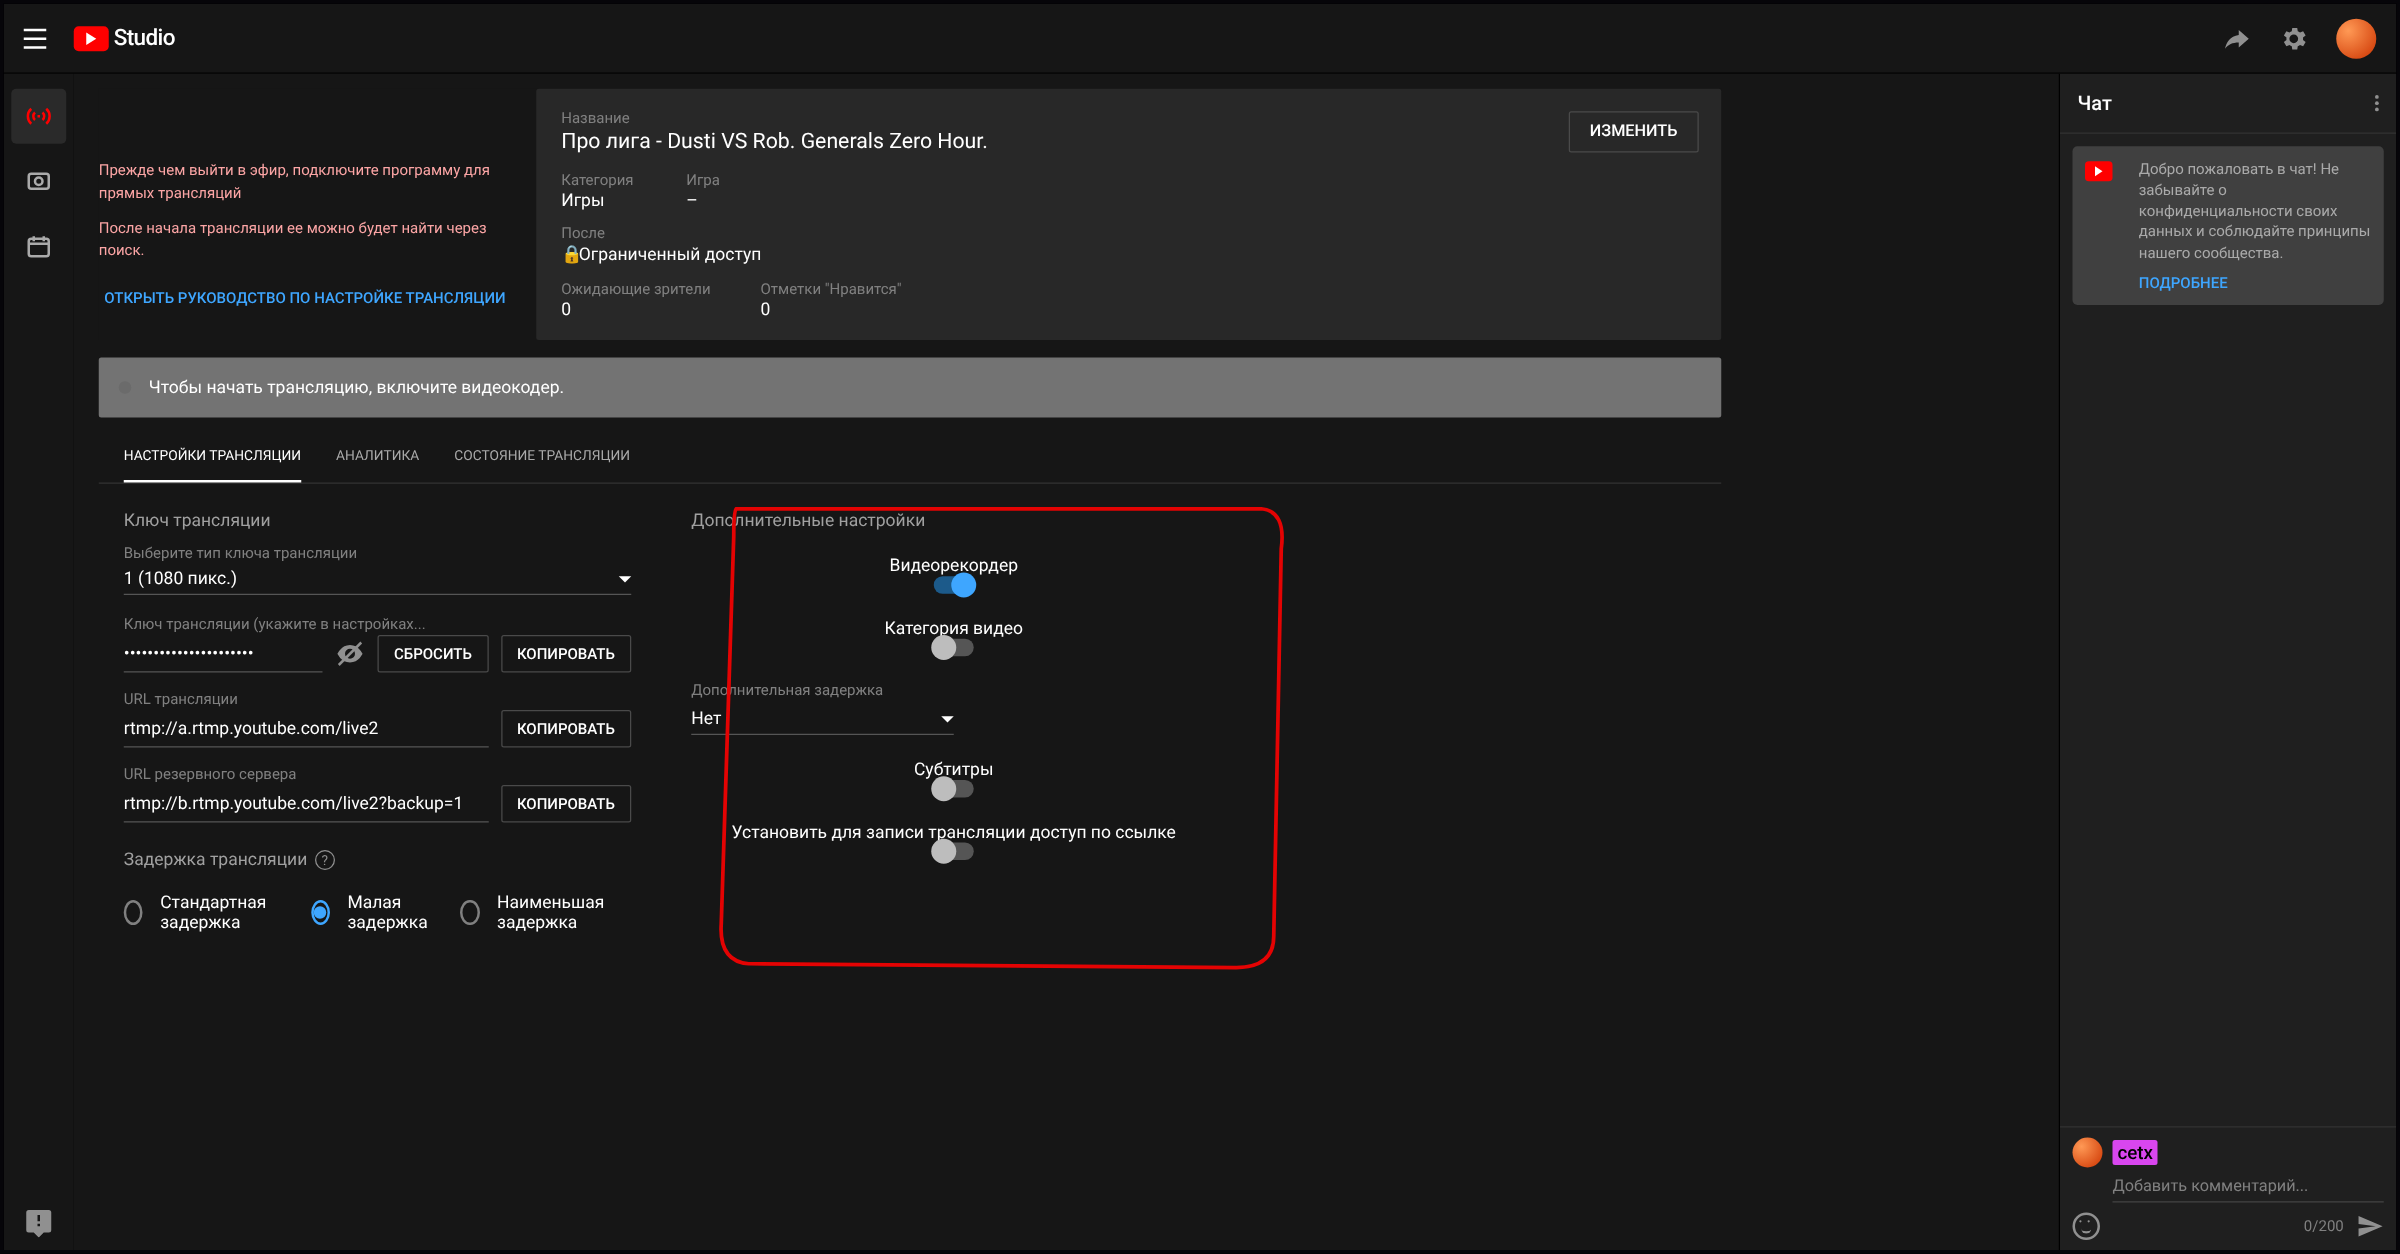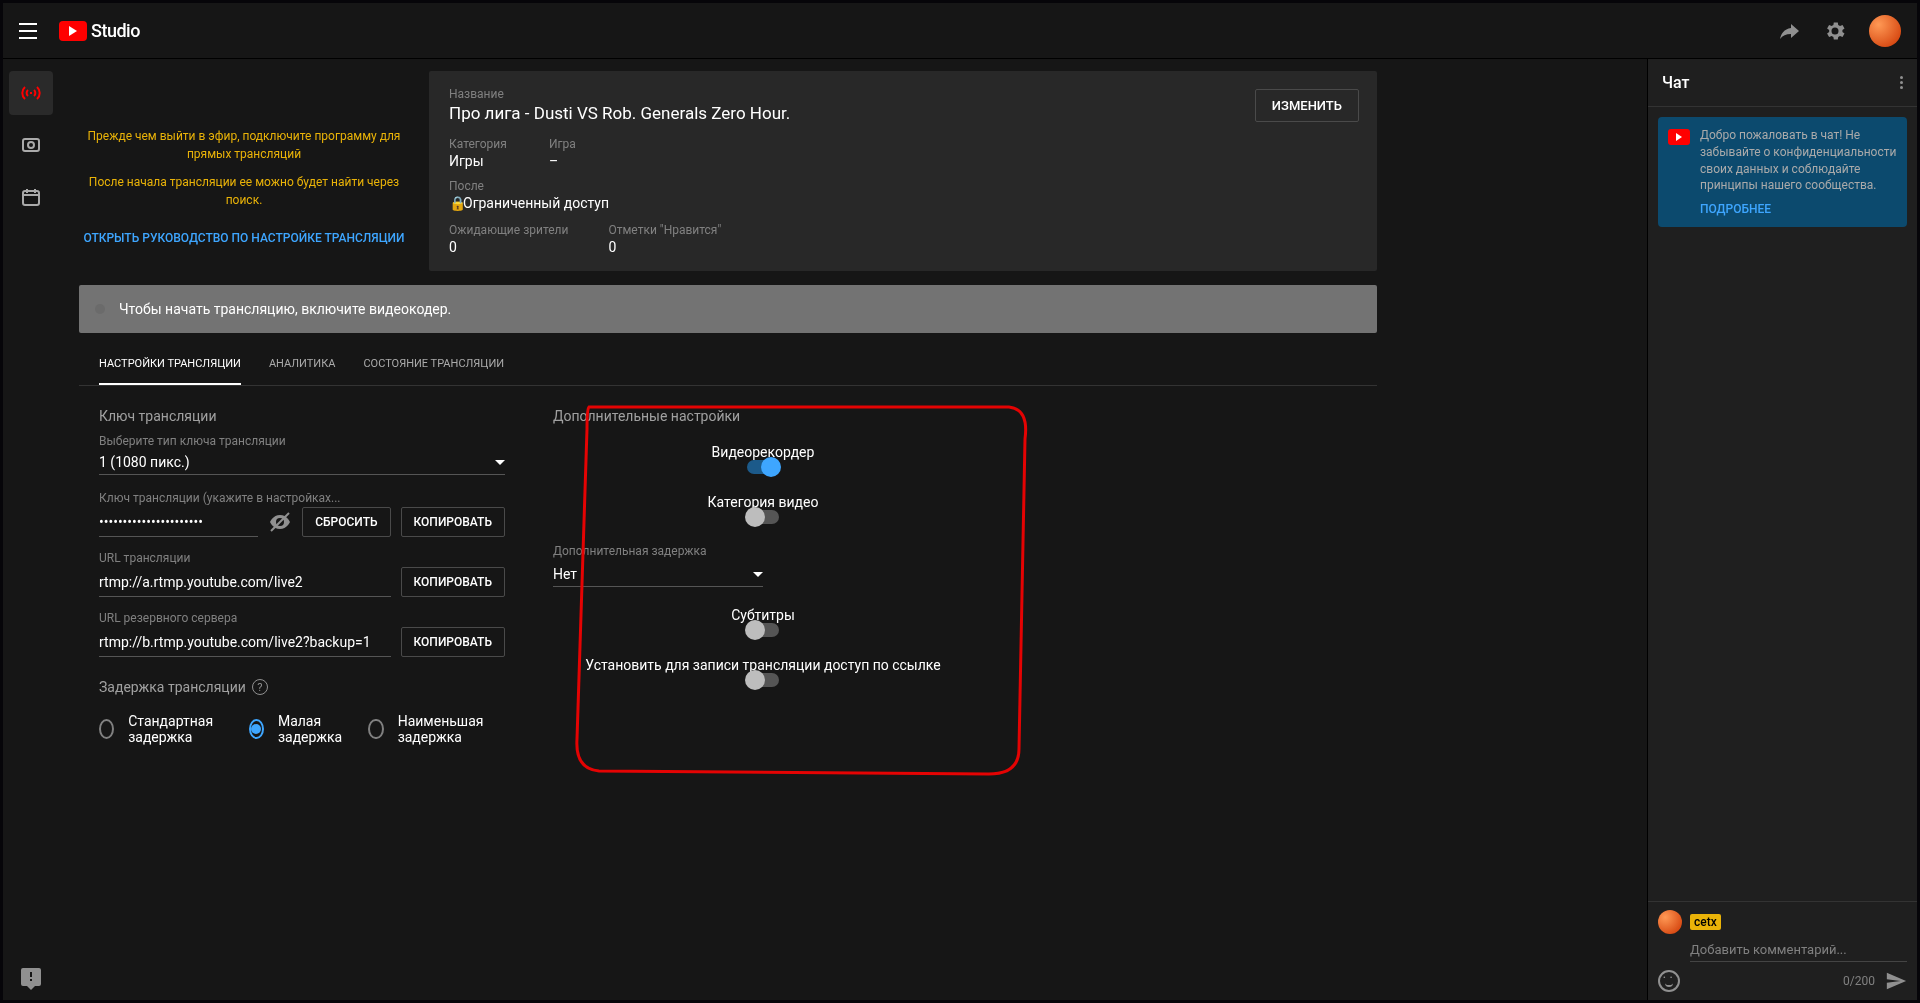--- a/index.html
+++ b/index.html
@@ -30,21 +30,21 @@
 .feedback-icon { width: 24px; height: 24px; fill: #909090; }
 
 
 .central { flex: 1; display: flex; min-width: 0; }
 .main { flex: 1; background: #161616; padding: 12px 270px 12px 20px; display: flex; flex-direction: column; min-width: 0; position: relative; }
 
 
 .header-card { background: #161616; display: flex; gap: 20px; }
 .preview-wrap { width: 330px; display: flex; flex-direction: column; align-items: center; padding-top: 6px; }
 .preview-dot { height: 50px; }
-.preview-text { color: #eab308; font-size: 12px; text-align: center; line-height: 1.5; margin-top: 0; }
+.preview-text { color: #fca5a5; font-size: 12px; text-align: left; line-height: 1.5; margin-top: 0; }
 .preview-link { color: #3ea6ff; font-size: 12px; font-weight: 500; margin-top: 22px; cursor: pointer; }
 .info-card { flex: 1; background: #282828; padding: 16px 20px; border-radius: 2px; position: relative; min-width: 0; }
 .info-label { color: #808080; font-size: 12px; }
 .info-value { color: #fff; font-size: 15px; margin-top: 2px; }
 .info-row { display: flex; gap: 40px; margin-top: 14px; }
 .info-col { min-width: 60px; }
 .info-col .info-value { font-size: 14px; }
 .lock-icon { display: inline-block; width: 10px; margin-right: 4px; }
 .edit-btn { position: absolute; top: 18px; right: 18px; border: 1px solid #4a4a4a; background: transparent; color: #fff; font-size: 13px; font-weight: 500; padding: 8px 16px; border-radius: 2px; cursor: pointer; }
 
@@ -93,29 +93,29 @@
 
 svg.annotation { position: absolute; pointer-events: none; z-index: 10; }
 
 
 .chat { width: 270px; background: #1f1f1f; display: flex; flex-direction: column; border-left: 1px solid #000; }
 .chat-header { height: 48px; display: flex; align-items: center; justify-content: space-between; padding: 0 14px; border-bottom: 1px solid #333; }
 .chat-title { color: #fff; font-size: 16px; font-weight: 500; }
 .chat-more { color: #909090; font-size: 18px; cursor: pointer; display: flex; flex-direction: column; gap: 2px; align-items: center; }
 .chat-more span { width: 3px; height: 3px; background: #909090; border-radius: 50%; }
 .chat-body { flex: 1; padding: 10px; overflow: hidden; }
-.chat-msg { background: #0c4a6e; padding: 10px; border-radius: 4px; display: flex; gap: 10px; }
+.chat-msg { background: #404040; padding: 10px; border-radius: 4px; display: flex; gap: 21px; }
 .chat-yt { width: 22px; height: 16px; background: #ff0000; border-radius: 3px; display: flex; align-items: center; justify-content: center; flex-shrink: 0; margin-top: 2px; }
 .chat-yt::after { content: ""; border-left: 6px solid #fff; border-top: 4px solid transparent; border-bottom: 4px solid transparent; }
 .chat-msg-txt { color: #aaa; font-size: 12px; line-height: 1.4; }
 .chat-learn { color: #3ea6ff; font-size: 12px; font-weight: 500; margin-top: 8px; cursor: pointer; display: inline-block; }
 .chat-input-wrap { border-top: 1px solid #333; padding: 8px 10px; }
 .chat-input-top { display: flex; align-items: center; gap: 8px; }
 .chat-av { width: 24px; height: 24px; border-radius: 50%; background: radial-gradient(circle at 30% 30%, #ff9955, #cc3300); flex-shrink: 0; }
-.chat-name-badge { background: #eab308; color: #000; font-size: 12px; font-weight: 500; padding: 1px 4px; border-radius: 2px; }
+.chat-name-badge { background: #d946ef; color: #000; font-size: 15px; font-weight: 500; padding: 1px 4px; border-radius: 2px; }
 .chat-input-row { display: flex; align-items: flex-start; border-bottom: 1px solid #444; margin-top: 4px; margin-left: 32px; }
 .chat-field { flex: 1; background: transparent; border: none; color: #fff; font-size: 13px; padding: 4px 0; outline: none; }
 .chat-field::placeholder { color: #808080; }
 .chat-bottom { display: flex; align-items: center; justify-content: space-between; margin-top: 8px; }
 .emoji-btn { width: 22px; height: 22px; border: 2px solid #909090; border-radius: 50%; cursor: pointer; position: relative; }
 .emoji-btn::before { content: "• •"; position: absolute; top: 1px; left: 3px; font-size: 8px; color: #909090; letter-spacing: 1px; }
 .emoji-btn::after { content: ""; position: absolute; bottom: 3px; left: 5px; width: 8px; height: 4px; border-bottom: 2px solid #909090; border-radius: 0 0 6px 6px; }
 .char-count { color: #808080; font-size: 12px; }
 .send-btn { width: 22px; height: 22px; fill: #909090; cursor: pointer; }
 </style>

